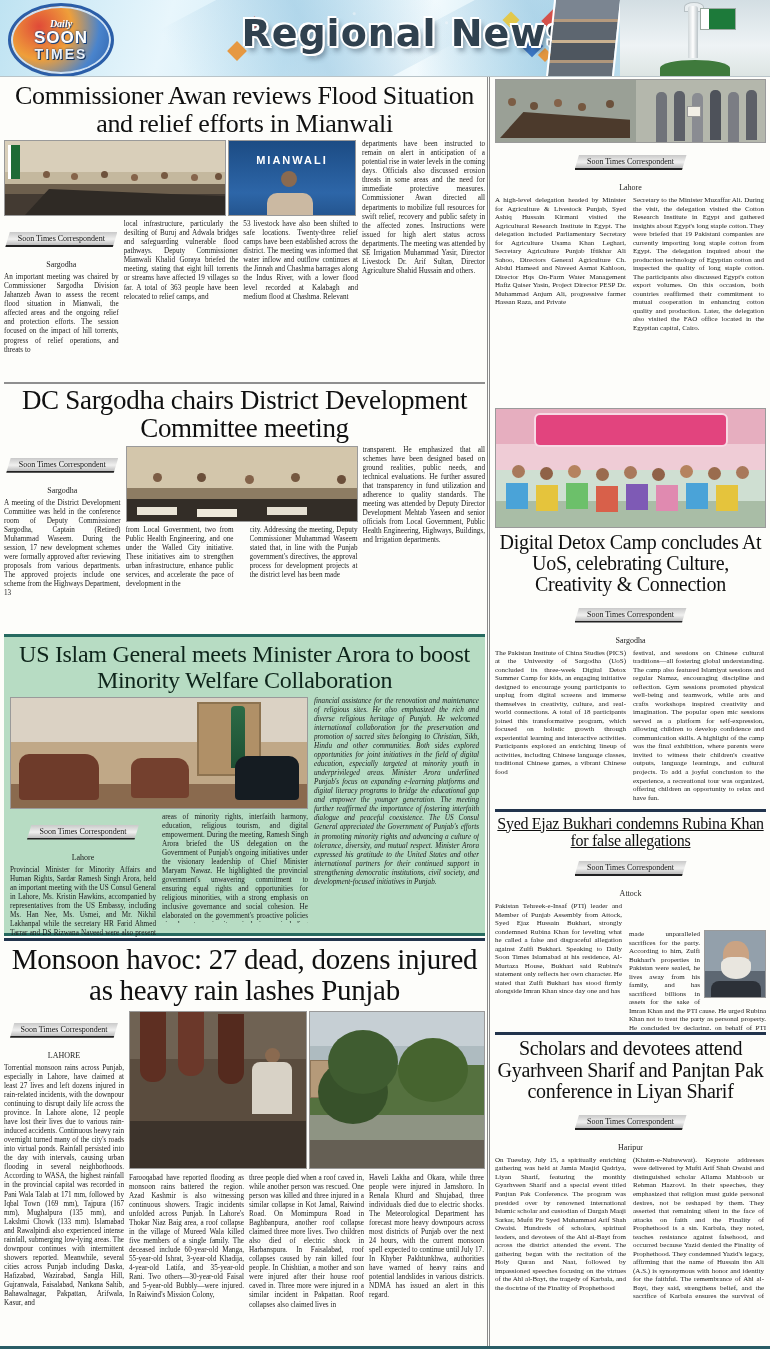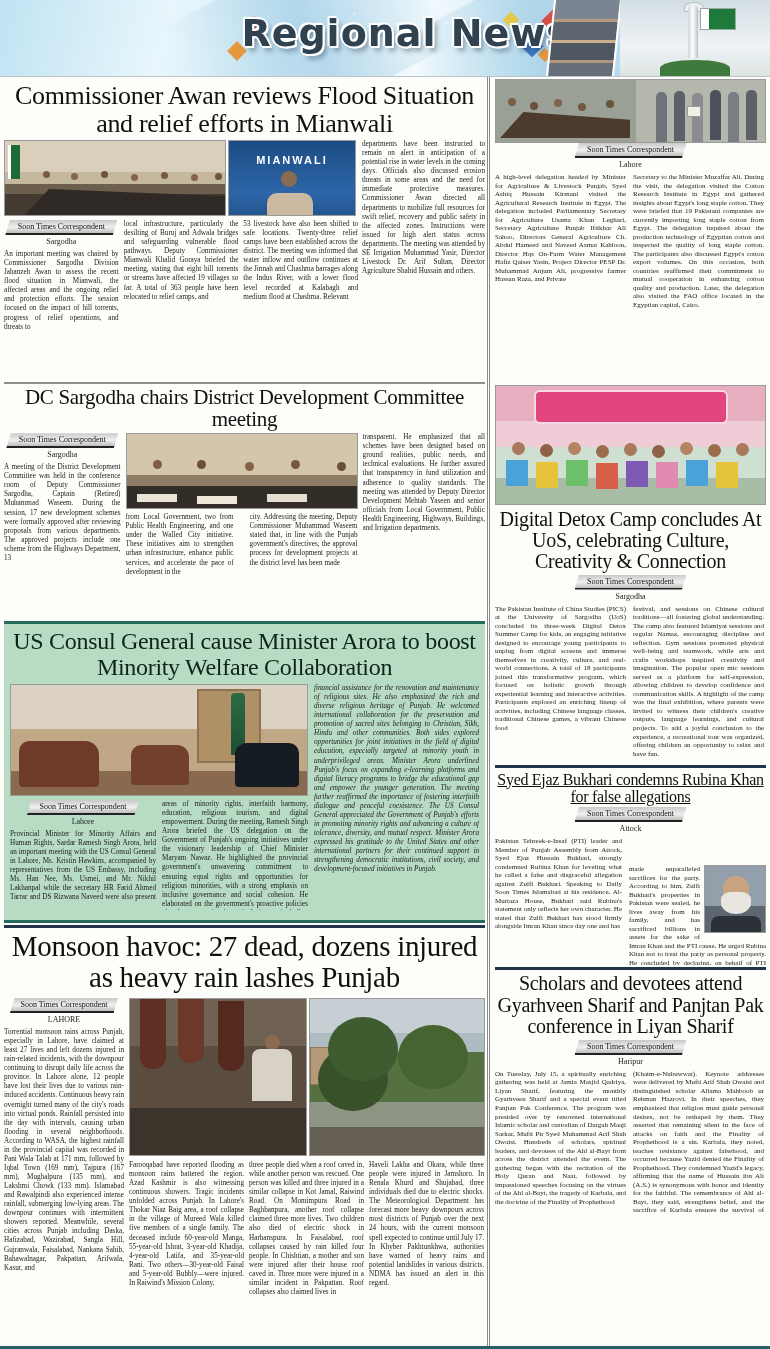--- a/index.html
+++ b/index.html
@@ -30,21 +30,21 @@
   .minar{position:absolute;right:0;top:0;width:150px;height:76px;background:linear-gradient(180deg,#d3dee3,#eef3f5 60%,#dde5e3);}
   .minar .tower{position:absolute;left:68px;top:6px;width:10px;height:52px;background:linear-gradient(90deg,#cfd6d9,#ffffff,#b9c2c6);border-radius:3px 3px 0 0;}
   .minar .dome{position:absolute;left:64px;top:2px;width:18px;height:8px;border-radius:50% 50% 0 0;background:#e9eef0;border:1px solid #b8c1c5;}
   .minar .flag{position:absolute;left:80px;top:8px;width:34px;height:20px;background:linear-gradient(90deg,#fff 0 8px,#1d7a3a 8px);border:1px solid #9aa8a0;}
   .minar .base{position:absolute;left:40px;bottom:0;width:70px;height:16px;border-radius:50% 50% 0 0;background:#3f7a3c;}
   
   .content{display:flex;align-items:stretch;}
   .colL{width:487px;padding:0 2px 0 4px;box-sizing:border-box;}
   .colR{width:283px;border-left:3px double #8a8a8a;padding:2px 4px 0 5px;box-sizing:border-box;}
   .h-art{font-family:"Liberation Serif",serif;font-weight:normal;text-align:center;color:#101010;margin:2px 2px;letter-spacing:-.3px;}
-  .byl{width:112px;margin:0 auto;background:linear-gradient(180deg,#c9c9c9,#f0f0ef 55%,#bdbdbd);
+  .byl{width:112px;margin:12px auto;background:linear-gradient(180deg,#c9c9c9,#f0f0ef 55%,#bdbdbd);
        border-bottom:2px solid #222;clip-path:polygon(4% 0,100% 0,96% 100%,0 100%);
        font:8px/13px "Liberation Serif",serif;text-align:center;color:#111;}
   .city{font:8px/11px "Liberation Serif",serif;text-align:center;margin:1px 0 3px;}
   .bt{font:7.2px/1.26 "Liberation Serif",serif;text-align:justify;color:#1b1b1b;overflow:hidden;}
   .bt p{margin:0;}
   .ph{position:relative;overflow:hidden;border:1px solid #9a9a9a;box-sizing:border-box;background:#ccc;}
   .sep-navy{height:3px;background:#22344c;margin:2px 0 3px;}
   .hair{border-top:2px solid #8f8f8f;margin:2px 0;}
   
   .aA-body{display:flex;gap:4px;}
@@ -134,20 +134,25 @@
 
   <div class="masthead">
     <div class="streak" style="left:180px;top:-40px;"></div>
     <div class="streak" style="left:420px;top:-30px;"></div>
     <div class="dia" style="left:230px;top:44px;width:14px;height:14px;background:#e98f2e;"></div>
     <div class="dia" style="left:250px;top:18px;width:9px;height:9px;background:#d8423a;"></div>
     <div class="dia" style="left:505px;top:14px;width:12px;height:12px;background:#e7c53a;"></div>
     <div class="dia" style="left:524px;top:38px;width:16px;height:16px;background:#2f6bbf;"></div>
     <div class="dia" style="left:545px;top:12px;width:18px;height:18px;background:#d8423a;"></div>
     <div class="dia" style="left:540px;top:50px;width:10px;height:10px;background:#e98f2e;"></div>
+    <div class="logo">
+      <span class="daily">Daily</span>
+      <span class="soon">SOON</span>
+      <span class="times">TIMES</span>
+    </div>
     <div class="mh-title">Regional News</div>
     <div class="crowd"></div>
     <div class="minar">
       <div class="dome"></div>
       <div class="tower"></div>
       <div class="flag"></div>
       <div class="base"></div>
     </div>
   </div>
 
@@ -189,21 +194,21 @@
           </div>
           <div class="aA-c4 bt">
               <p>departments have been instructed to remain on alert in anticipation of a potential rise in water levels in the coming days. Officials also discussed erosion threats in some areas and the need for immediate protective measures. Commissioner Awan directed all departments to mobilize full resources for swift relief, recovery and public safety in the affected zones. Instructions were issued for high alert status across departments. The meeting was attended by SE Irrigation Muhammad Yasir, Director Livestock Dr. Arif Sultan, Director Agriculture Shahid Hussain and others.</p>
             </div>
         </div>
       </div>
 
       <div class="hair"></div>
 
       <div>
-        <h1 class="h-art" style="font-size:21px;line-height:1.05;">DC Sargodha chairs District Development Committee meeting</h1>
+        <h1 class="h-art" style="font-size:27px;line-height:1.05;">DC Sargodha chairs District Development Committee meeting</h1>
         <div class="aB-body" style="margin-top:3px;">
           <div class="aB-c1">
             <div class="byl"><span>Soon Times Correspondent</span></div>
             <div class="city">Sargodha</div>
             <div class="bt" style="height:148px;">
                 <p>A meeting of the District Development Committee was held in the conference room of Deputy Commissioner Sargodha, Captain (Retired) Muhammad Waseem. During the session, 17 new development schemes were formally approved after reviewing proposals from various departments. The approved projects include one scheme from the Highways Department, 13</p>
               </div>
           </div>
           <div class="aB-mid">
             <div class="ph phB">
@@ -219,21 +224,21 @@
                 </div>
             </div>
           </div>
           <div class="aB-c4 bt">
               <p>transparent. He emphasized that all schemes have been designed based on ground realities, public needs, and technical evaluations. He further assured that transparency in fund utilization and adherence to quality standards. The meeting was attended by Deputy Director Development Mehtab Yaseen and senior officials from Local Government, Public Health Engineering, Highways, Buildings, and Irrigation departments.</p>
             </div>
         </div>
       </div>
 
       <div class="aC">
-        <h1 class="h-art" style="font-size:24px;line-height:1.08;">US Consul General cause Minister Arora to boost Minority Welfare Collaboration</h1>
+        <h1 class="h-art" style="font-size:24px;line-height:1.08;">US Islam General meets Minister Arora to boost Minority Welfare Collaboration</h1>
         <div class="aC-body" style="margin-top:3px;">
           <div class="aC-left">
             <div class="ph phC">
               <div class="door"></div>
               <div class="flag"></div>
               <div class="chair1"></div>
               <div class="chair2"></div>
               <div class="chair3"></div>
             </div>
             <div class="aC-cols">

